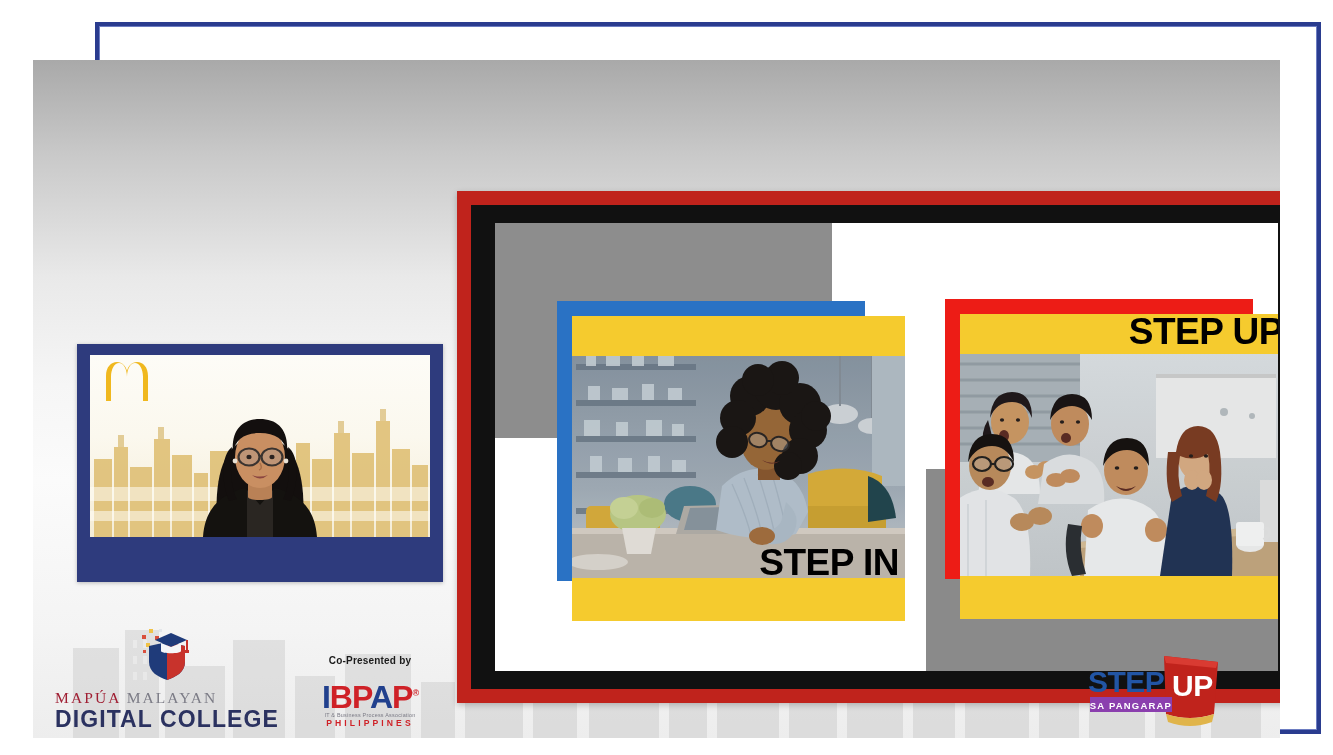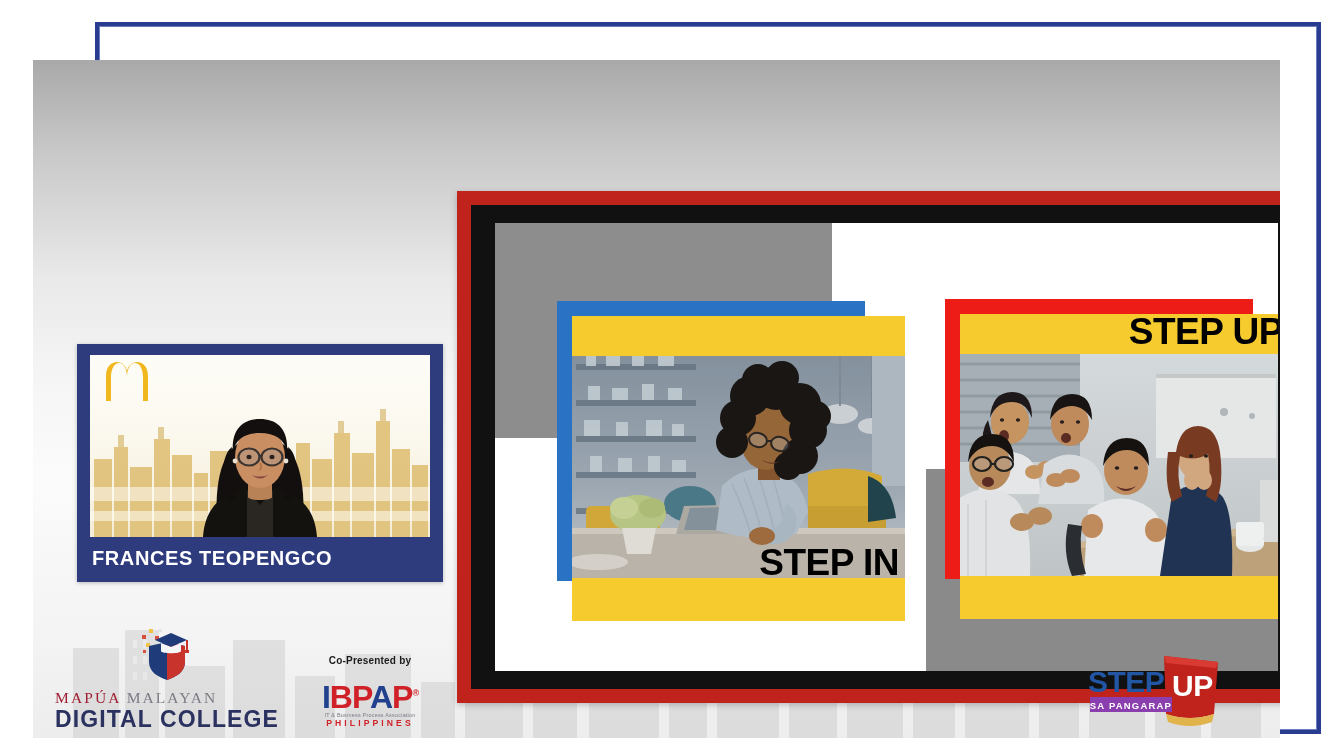--- a/index.html
+++ b/index.html
@@ -274,23 +274,20 @@
           </g>
 
           <path d="M75 74 q3 6 -1 7" stroke="#a9714a" stroke-width="1.6" fill="none"></path>
           <path d="M67 86 q8 7 16 0 q-8 3 -16 0 Z" fill="#8a4540"></path>
 
           <circle cx="50" cy="72" r="2.4" fill="#e8e2d6"></circle>
           <circle cx="101" cy="72" r="2.4" fill="#e8e2d6"></circle>
         </svg>
       </div>
 
-      <div class="name-bar">
-        <span>FRANCES TEOPENGCO</span>
-      </div>
     </div>
 
     <div class="slide-outer">
       <div class="slide-black">
         <div class="slide-canvas">
 
           <div class="gray-block-tl"></div>
           <div class="gray-block-br"></div>
 
           <div class="card" id="card-up">

